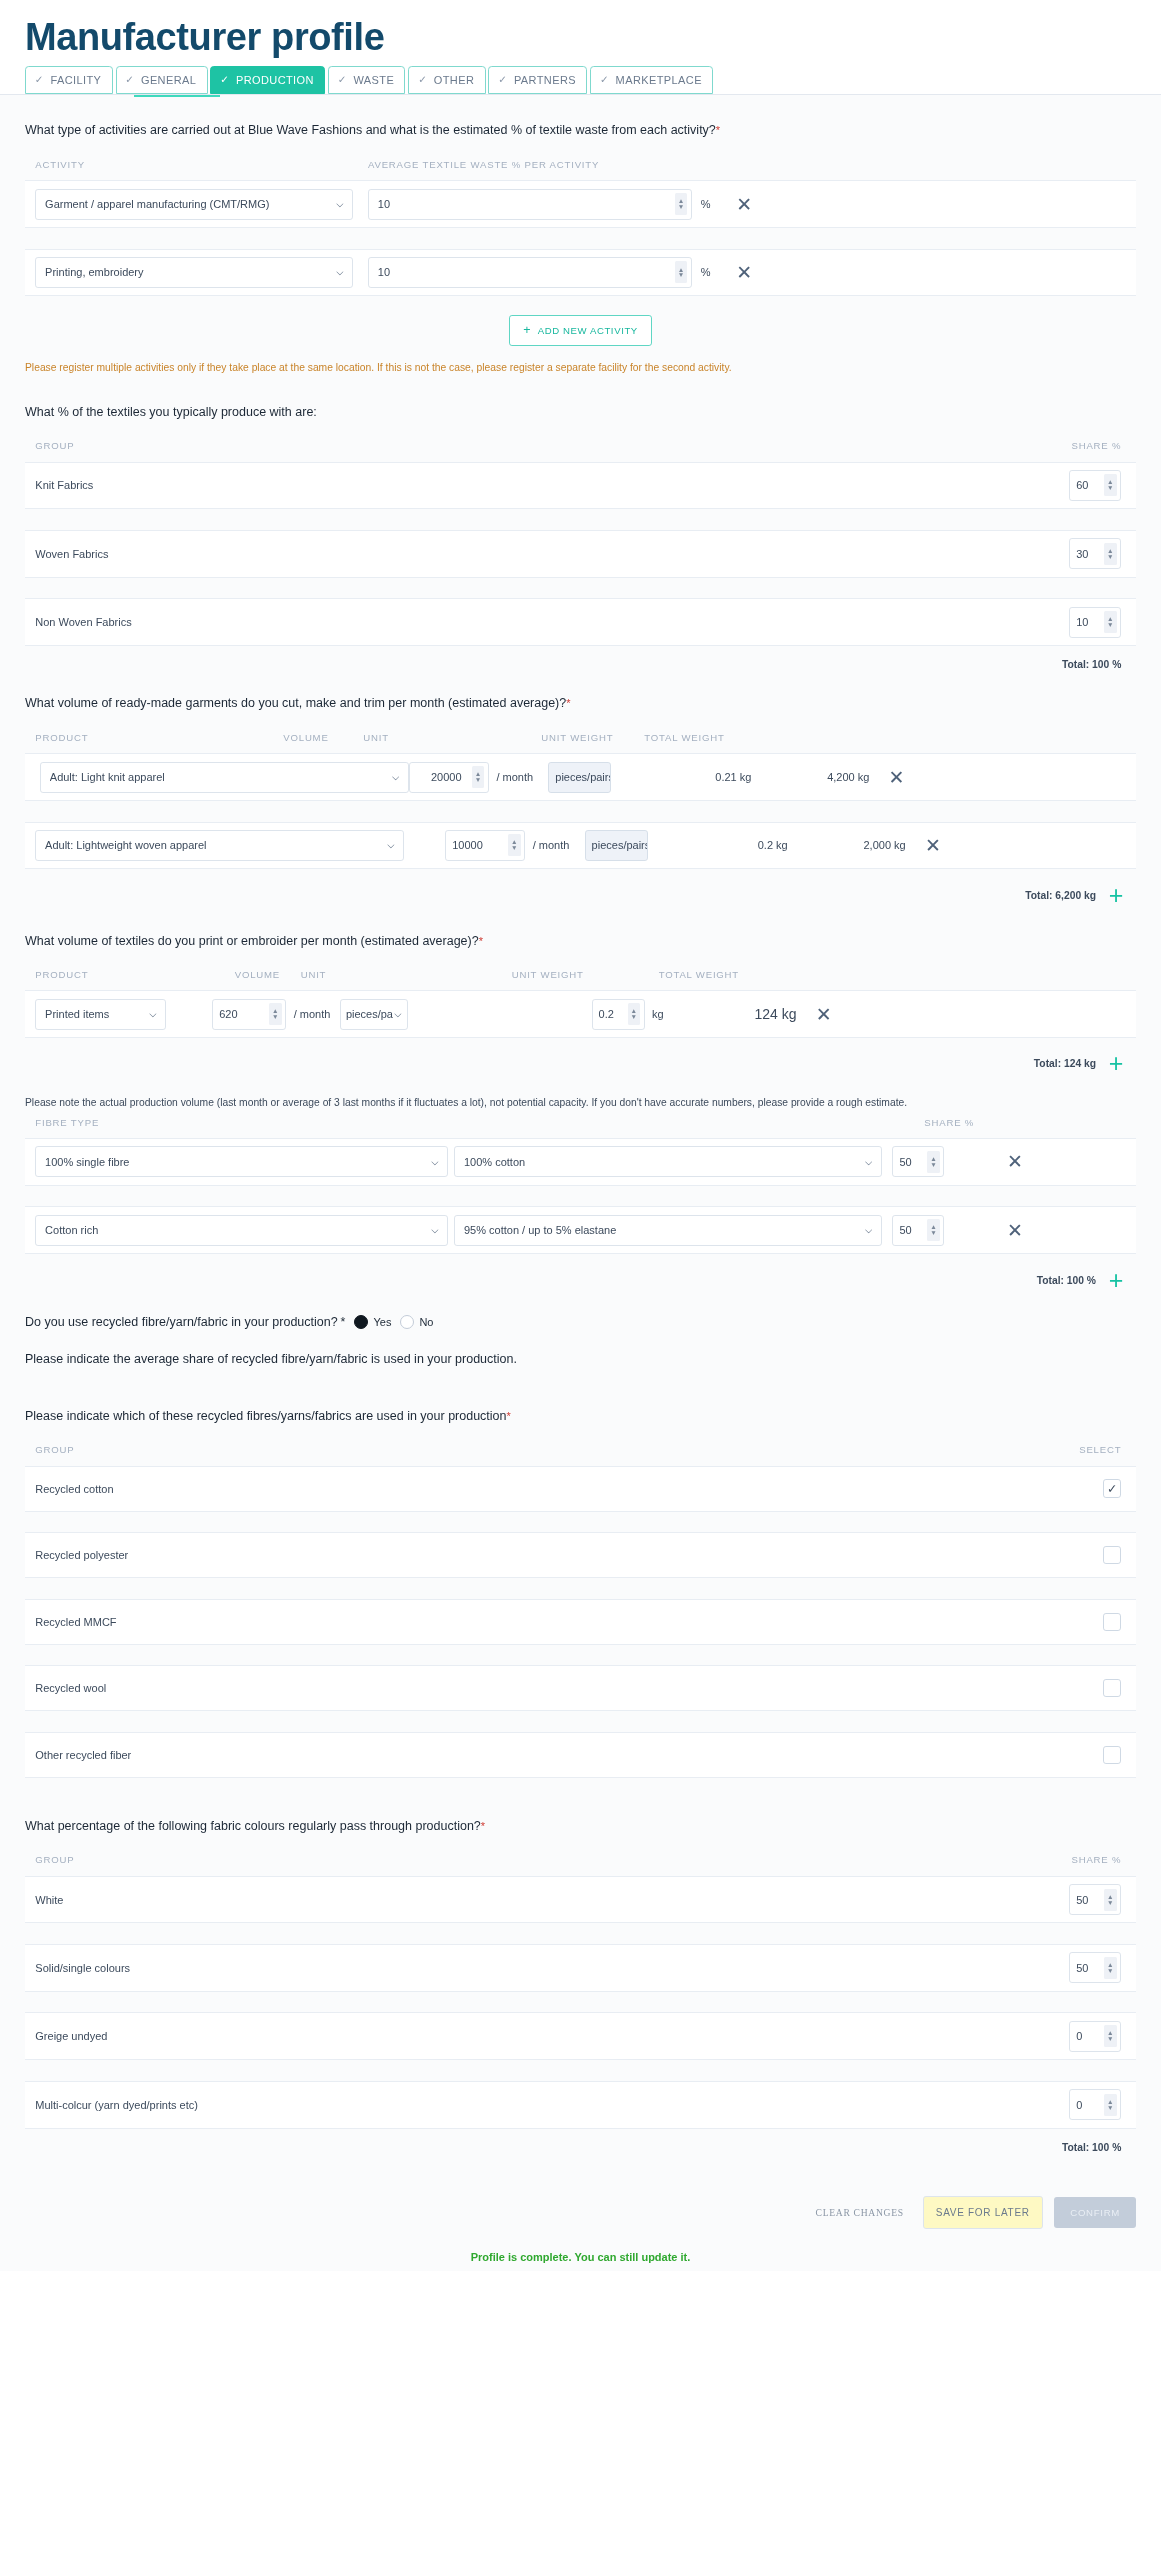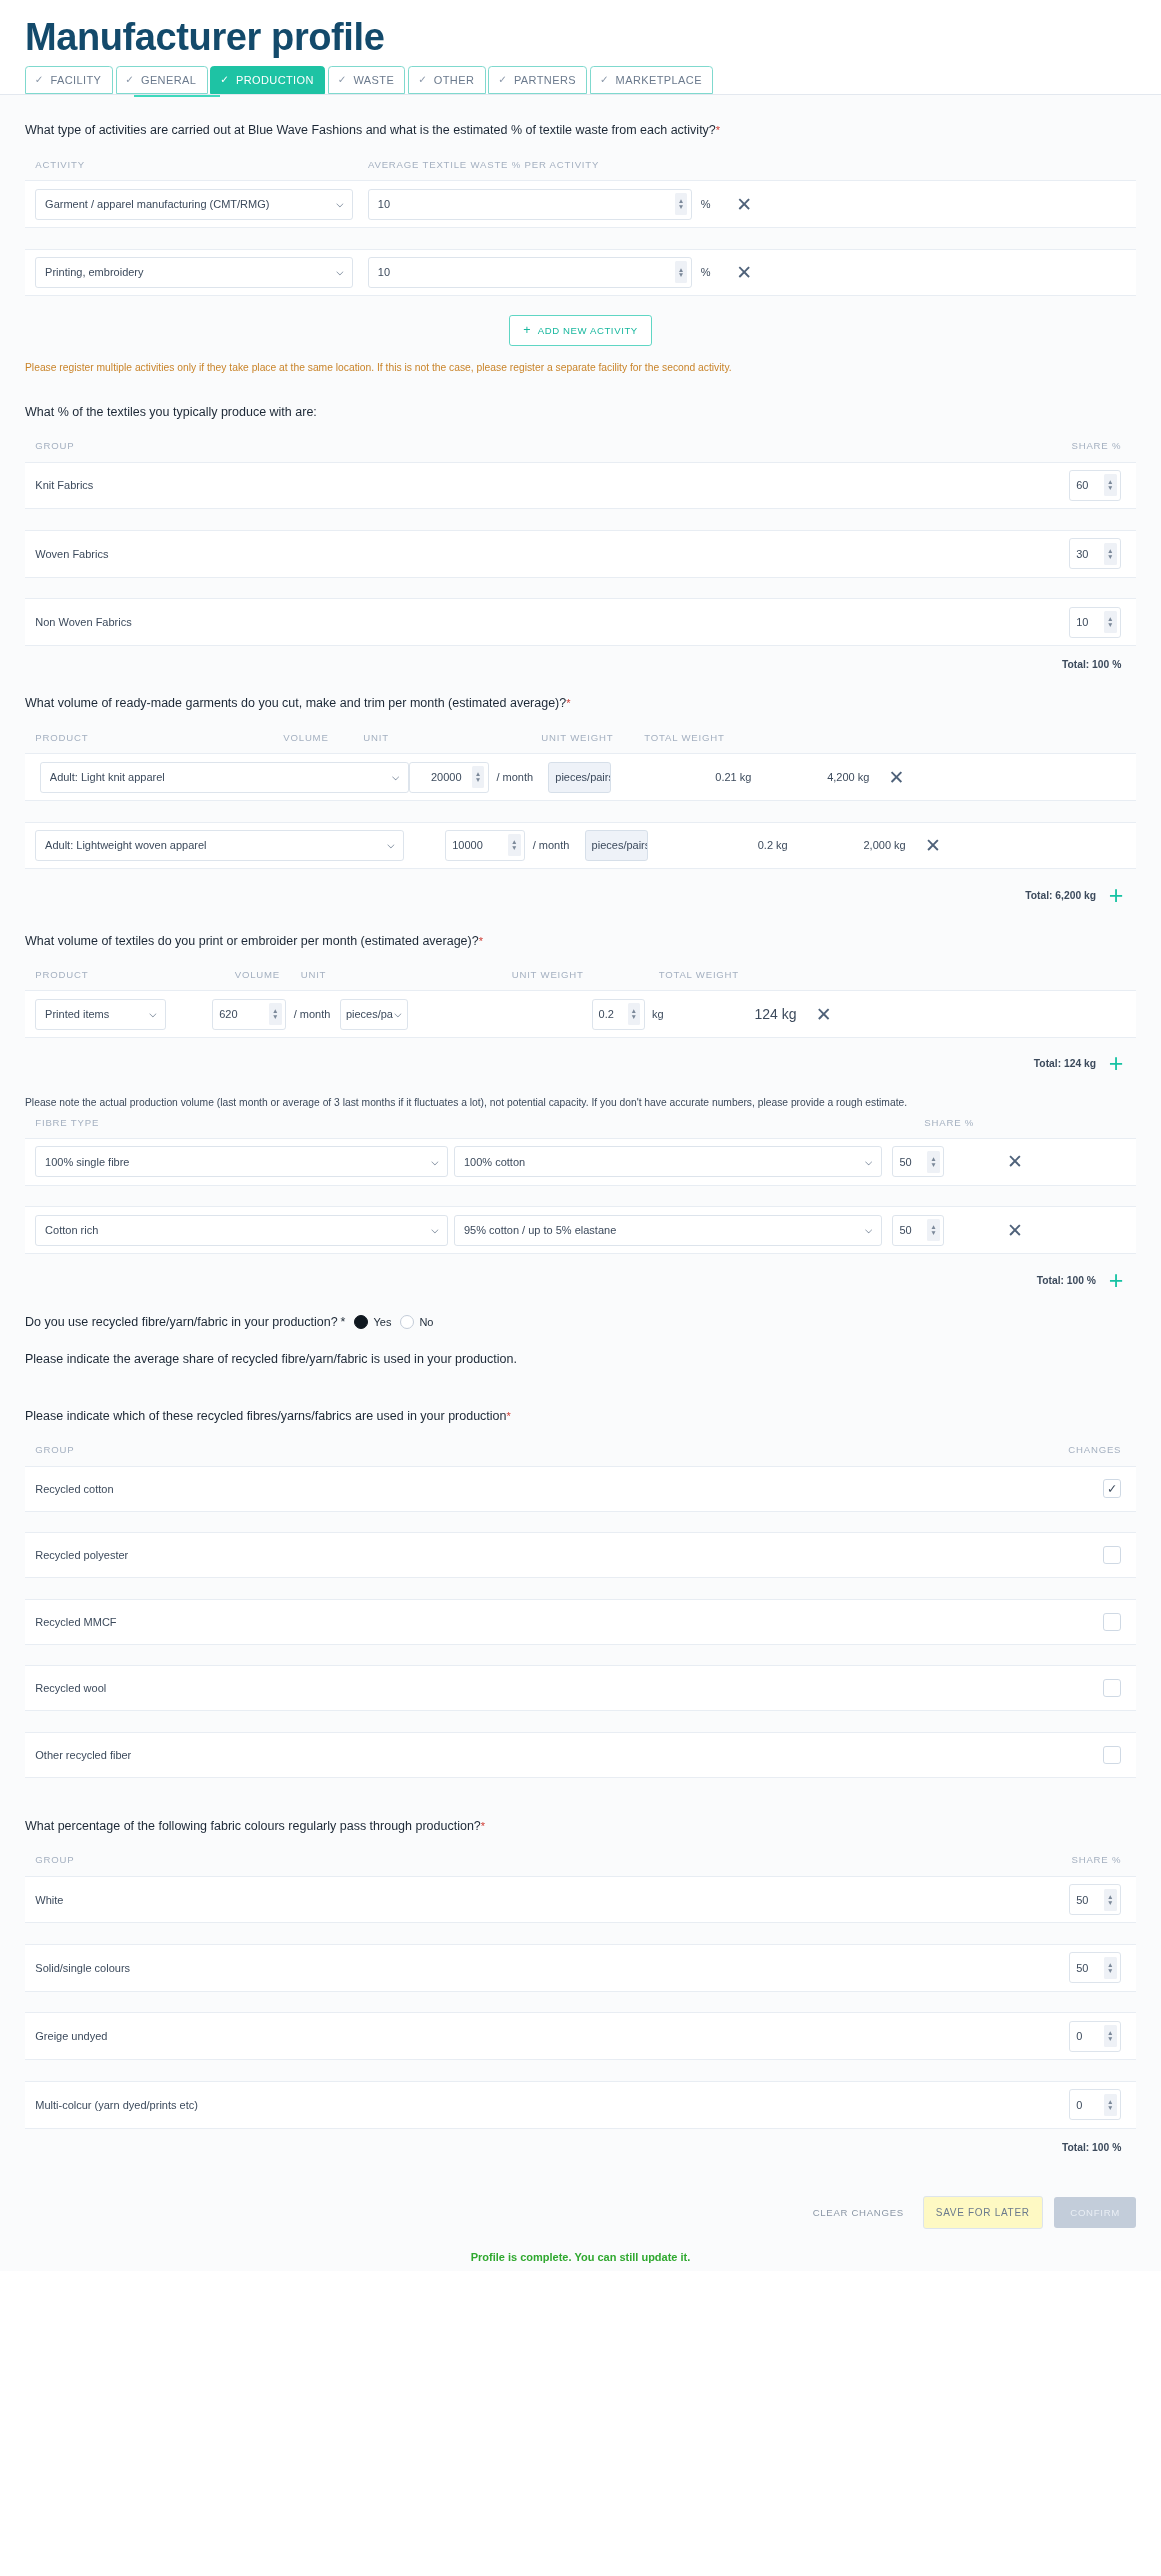--- a/index.html
+++ b/index.html
@@ -275,21 +275,21 @@
     padding: 43px 0 0 0;
   }
   .btn-plain {
     background: transparent;
     border: none;
     color: #8b97a6;
     font-size: 9.6px;
     letter-spacing: 0.7px;
     padding: 10.3px 7.4px;
     cursor: pointer;
-    font-family: Liberation Sans, sans-serif;
+    font-family: Liberation Serif, serif;
   }
   .btn-outline {
     background: #fef9c3;
     border: 0.7px solid #dde4ec;
     border-radius: 2.9px;
     color: #6b7a8d;
     font-size: 10px;
     letter-spacing: 0.7px;
     padding: 10.3px 11.8px;
     cursor: pointer;
@@ -620,21 +620,21 @@
 
     <div class="question" style="padding:22px 0 14.7px 0">Please indicate the average share of recycled fibre/yarn/fabric is used in your production.</div>
 
 
     <div class="question">
       <span>Please indicate which of these recycled fibres/yarns/fabrics are used in your production</span><span class="req">*</span>
     </div>
 
     <div class="colhead">
       <div style="flex:1;margin-left:10.3px">GROUP</div>
-      <div style="width:88px;text-align:right;margin-right:14.7px">CHANGES</div>
+      <div style="width:88px;text-align:right;margin-right:14.7px">SELECT</div>
     </div>
 
     <div class="row">
       <div style="flex:1;margin-left:10.3px;font-size:11px">Recycled cotton</div>
       <div class="cbox" style="margin-right:14.7px">✓</div>
     </div>
     <div class="row">
       <div style="flex:1;margin-left:10.3px;font-size:11px">Recycled polyester</div>
       <div class="cbox" style="margin-right:14.7px"></div>
     </div>

